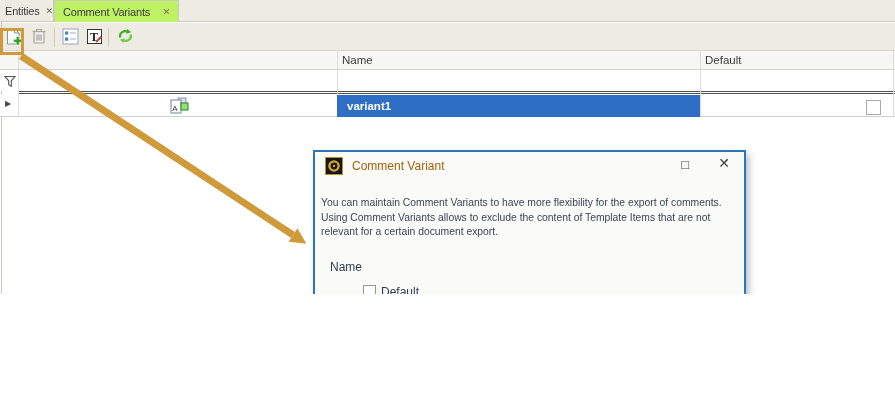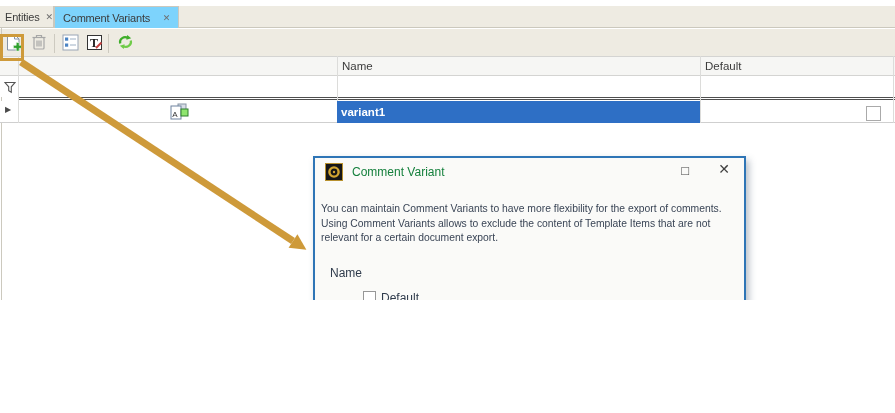--- a/index.html
+++ b/index.html
@@ -1,25 +1,25 @@
 <!DOCTYPE html>
 <html><head>
 <meta charset="utf-8">
 <style>
   html,body{margin:0;padding:0;background:#fff;}
   .app{position:relative;width:895px;height:294px;background:#ffffff;overflow:hidden;
-       font-family:"Liberation Sans","DejaVu Sans",sans-serif;color:#333;margin-top:6px;}
+       font-family:"Liberation Sans","DejaVu Sans",sans-serif;color:#333;}
 
   
   .tabbar{position:absolute;left:0;top:0;width:895px;height:22px;background:#EEEBE2;
           border-bottom:1px solid #CBC8BD;box-sizing:border-box;}
   .tab{position:absolute;top:0;height:21px;display:flex;align-items:center;
        box-sizing:border-box;font-size:11px;letter-spacing:-0.2px;color:#3b3b3b;}
   .tab-inactive{left:0;width:54px;border-right:1px solid #CBC8BD;padding:0 5px;}
-  .tab-active{left:54px;width:125px;height:22px;background:#7dd3fc;
+  .tab-active{left:54px;width:125px;height:22px;background:#bef264;
               border:1px solid #CBC8BD;border-bottom:none;padding:0 8px;z-index:3;text-align:right;}
   .tab-label{white-space:nowrap;}
   .tab-close{margin-left:auto;font-size:9px;color:#6f6f6f;padding-left:6px;}
 
   
   .toolbar{position:absolute;left:0;top:23px;width:895px;height:27px;background:#EEEBE2;}
   .tbtn{position:absolute;top:5px;width:21px;height:20px;display:flex;align-items:center;
         justify-content:center;}
   .tsep{position:absolute;top:5px;width:1px;height:19px;background:#CDCAC0;}
 
@@ -32,29 +32,29 @@
   .dbl-line{position:absolute;left:18px;top:91px;width:877px;height:3px;background:#fff;
             border-top:1px solid #4f4f4f;border-bottom:1px solid #4f4f4f;box-sizing:border-box;}
   .data-row{position:absolute;left:0;top:95px;width:895px;height:22px;background:#fff;
             border-bottom:1px solid #CFCFCF;box-sizing:border-box;}
   .vline{position:absolute;top:50px;height:67px;width:1px;background:#DCDCDA;z-index:1;}
   .row-ind{position:absolute;left:5px;top:99px;font-size:8px;color:#4a4a4a;z-index:2;}
   .funnel{position:absolute;left:4px;top:74px;}
   .variant-ico{position:absolute;left:169px;top:97px;}
   .sel-cell{position:absolute;left:337px;top:95px;width:363px;height:22px;background:#2E6FC5;
             color:#fff;font-weight:bold;font-size:11.5px;display:flex;align-items:center;
-            padding-left:4px;box-sizing:border-box;z-index:2;}
+            padding-left:10px;box-sizing:border-box;z-index:2;}
   .grid-cb{position:absolute;left:866px;top:100px;width:15px;height:15px;background:#fff;
            border:1px solid #AAAAAA;box-sizing:border-box;z-index:2;}
 
   
   .dialog{position:absolute;left:313px;top:150px;width:429px;height:199px;background:#FAFAF8;
           border:2px solid #2E75B6;box-shadow:3px 4px 7px rgba(70,90,110,0.38);z-index:5;}
   .dlg-icon{position:absolute;left:10px;top:5px;}
-  .dlg-title{position:absolute;left:37px;top:7px;font-size:12px;color:#15803d;}
+  .dlg-title{position:absolute;left:37px;top:7px;font-size:12px;color:#a16207;}
   .dlg-max{position:absolute;right:55px;top:5px;font-size:13px;color:#3f3f3f;}
   .dlg-close{position:absolute;right:14px;top:3px;font-size:14px;color:#3f3f3f;}
   .dlg-desc{position:absolute;left:6px;top:43px;transform:scaleX(0.94);transform-origin:0 0;
             font-size:11px;line-height:14.5px;color:#3A4556;}
   .dlg-desc div{white-space:nowrap;}
   .dlg-label{position:absolute;font-size:12px;color:#2F3B4C;}
   .name-input{position:absolute;left:48px;top:105px;width:365px;height:20px;background:#FBF3C5;
               border:1px solid #BDB58E;box-sizing:border-box;display:flex;align-items:center;
               padding-left:5px;font-size:12px;color:#2b2b2b;}
   .caret{width:1px;height:12px;background:#222;margin-left:1px;}

